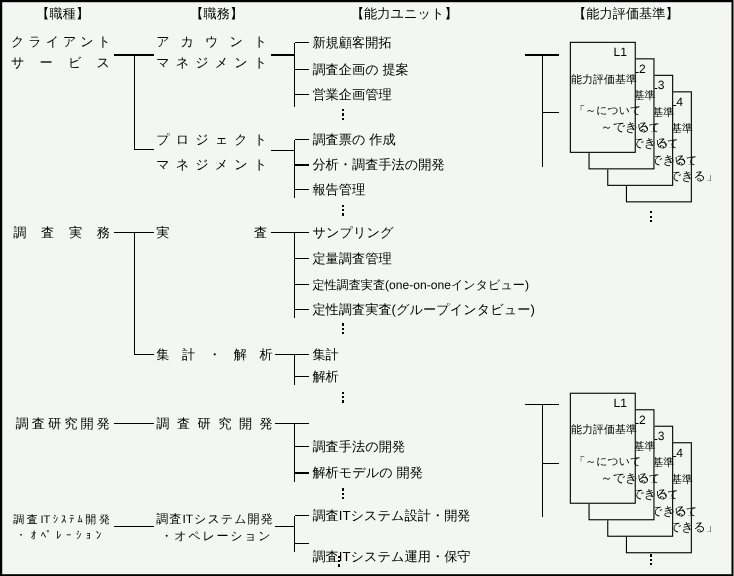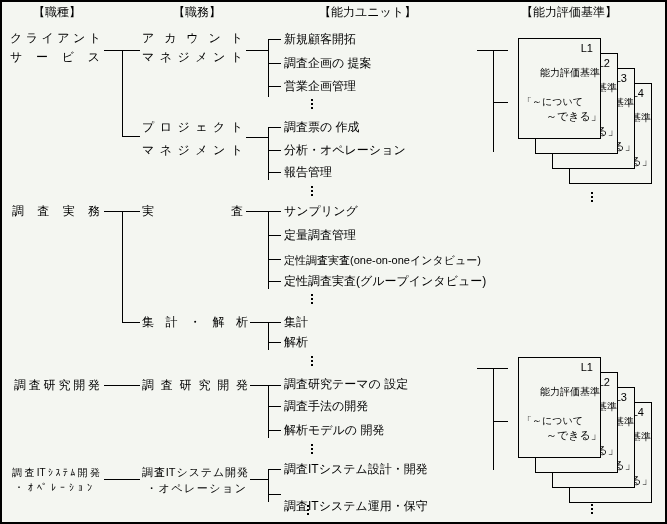--- a/index.html
+++ b/index.html
@@ -22,21 +22,21 @@
   .j{ 
     white-space:normal;
     text-align:justify;
     text-align-last:justify;
   }
   .ctr{text-align:center;text-align-last:center;white-space:nowrap;}
   .sm{font-size:10px;line-height:11px;}
   .md{font-size:11px;line-height:12px;}
   .card{
     position:absolute;
-    width:83px;height:101px;
+    width:60px;height:101px;
     background:#f4f6f1;
     border:1px solid #000;
     box-sizing:border-box;
   }
   .card .lv{position:absolute;top:4px;right:7px;font-size:11px;line-height:11px;}
   .card .ct{position:absolute;top:28px;left:0;width:100%;text-align:right;font-size:10px;line-height:12px;white-space:nowrap;}
   .card .q1{position:absolute;top:57px;left:3px;font-size:10px;line-height:12px;white-space:nowrap;}
   .card .q2{position:absolute;top:71px;left:27px;font-size:11px;line-height:12px;white-space:nowrap;}
 </style>
 </head>
@@ -179,32 +179,31 @@
   <div class="t j" style="left:142px;top:316px;width:106px;">集計・解析</div>
   <div class="t j" style="left:142px;top:379px;width:106px;">調査研究開発</div>
   <div class="t j md" style="left:142px;top:466px;width:106px;">調査ITシステム開発</div>
   <div class="t j md" style="left:146px;top:482px;width:100px;">・オペレーション</div>
 
   <div class="t" style="left:284px;top:33px;">新規顧客開拓</div>
   <div class="t" style="left:284px;top:57px;">調査企画の 提案</div>
   <div class="t" style="left:284px;top:80px;">営業企画管理</div>
 
   <div class="t" style="left:284px;top:121px;">調査票の 作成</div>
-  <div class="t" style="left:284px;top:144px;">分析・オペレーション</div>
+  <div class="t" style="left:284px;top:144px;">分析・調査手法の開発</div>
   <div class="t" style="left:284px;top:166px;">報告管理</div>
 
   <div class="t" style="left:284px;top:205px;">サンプリング</div>
   <div class="t" style="left:284px;top:229px;">定量調査管理</div>
   <div class="t" style="left:284px;top:275px;">定性調査実査(グループインタビュー)</div>
   <div class="t md" style="left:284px;top:254px;">定性調査実査(one-on-oneインタビュー)</div>
 
   <div class="t" style="left:284px;top:316px;">集計</div>
   <div class="t" style="left:284px;top:336px;">解析</div>
 
-  <div class="t" style="left:284px;top:378px;">調査研究テーマの 設定</div>
   <div class="t" style="left:284px;top:400px;">調査手法の開発</div>
   <div class="t" style="left:284px;top:424px;">解析モデルの 開発</div>
 
   <div class="t" style="left:284px;top:463px;">調査ITシステム設計・開発</div>
   <div class="t" style="left:284px;top:488px;margin-top:12px;">調査ITシステム運用・保守</div>
 
   <div>
     <div class="card" style="left:569px;top:83px;">
       <span class="lv">L4</span>
       <span class="ct">能力評価基準</span>

